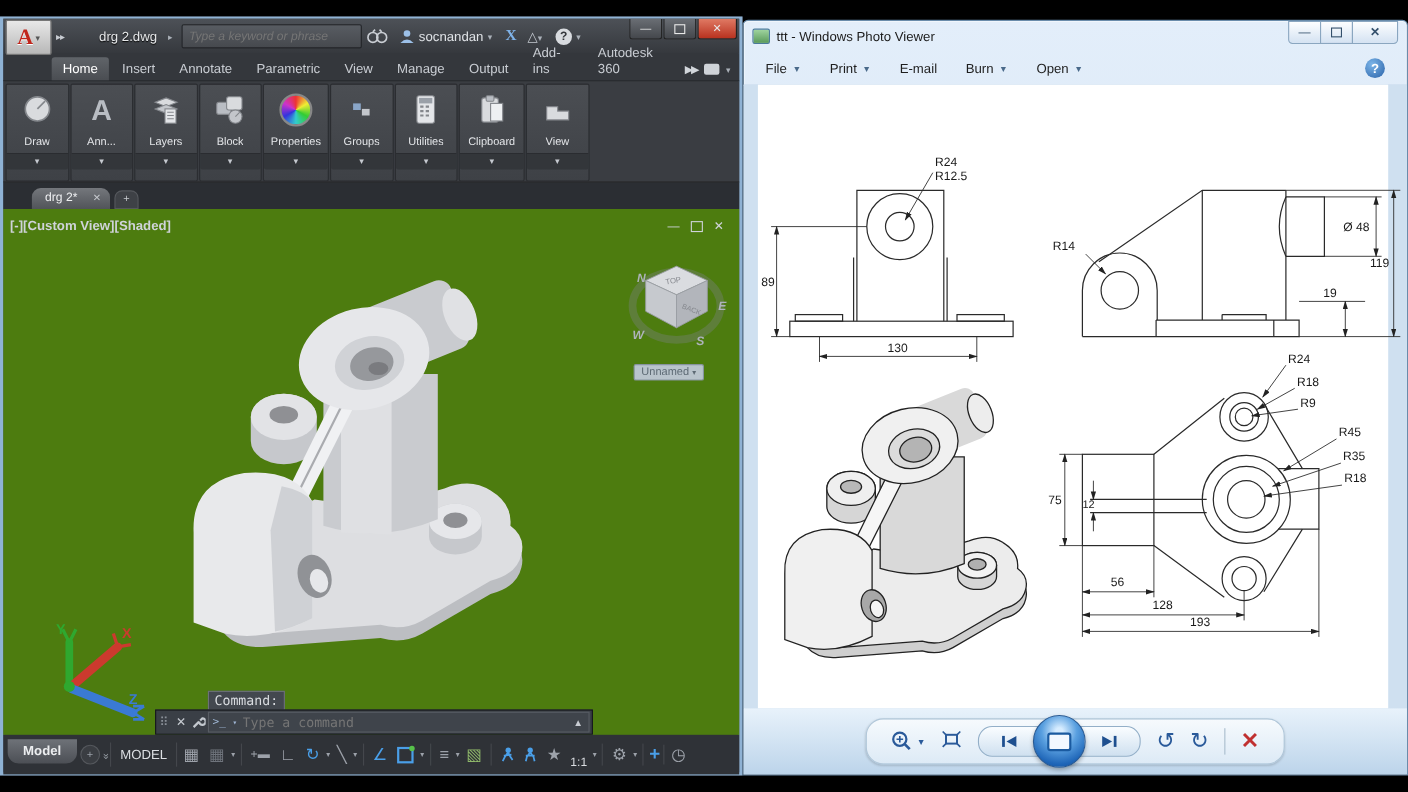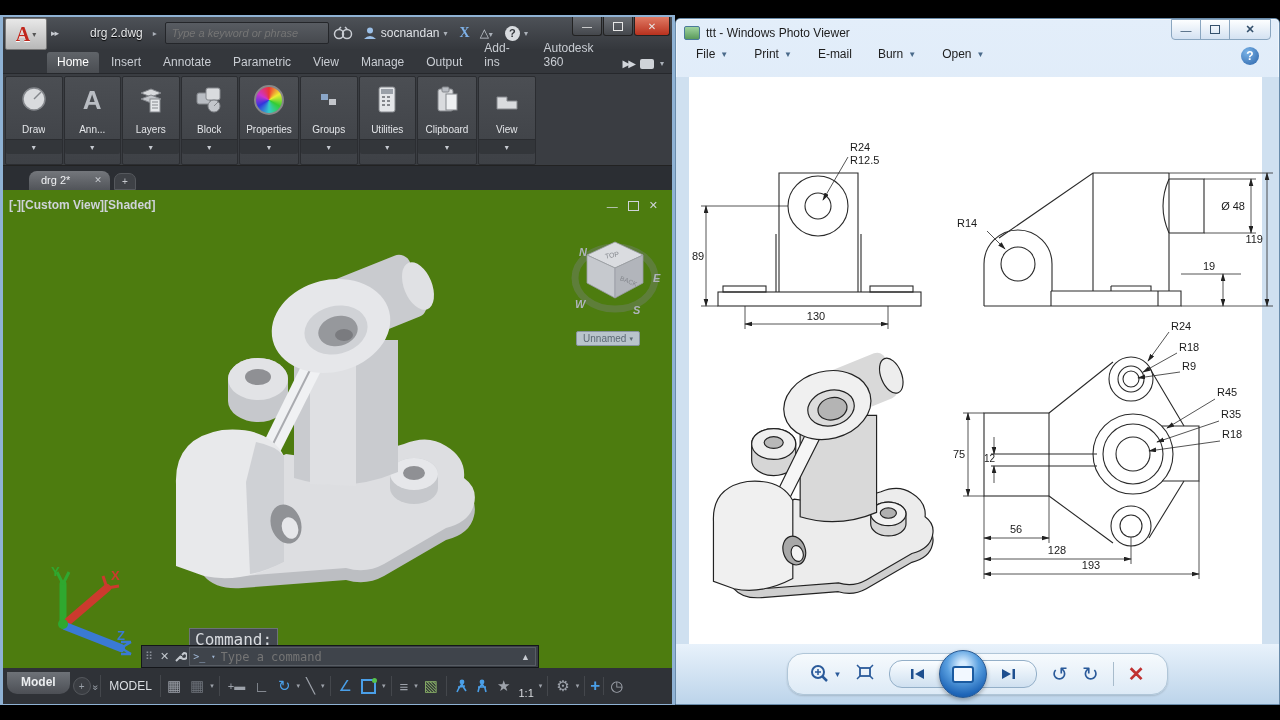--- a/index.html
+++ b/index.html
@@ -50,33 +50,33 @@
   .picon{height:46px;display:flex;align-items:center;justify-content:center;}
   .plabel{color:#e4e6e9;font-size:10px;height:16px;line-height:14px;white-space:nowrap;overflow:hidden;max-width:54px;}
   .pdrop{height:14px;width:100%;background:#33363a;border-top:1px solid #2a2c30;display:flex;align-items:center;justify-content:center;
          color:#c6cad0;font-size:7px;border-radius:0 0 2px 2px;}
   .colorwheel{width:26px;height:26px;border-radius:50%;
       background:conic-gradient(#e33,#ee3,#3c3,#3cc,#33d,#c3c,#e33);border:2px solid #888;}
   .bigA{color:#b9bdc3;font-size:26px;font-weight:bold;}
 
   .ac-filetabs{height:24px;background:#2b2e33;display:flex;align-items:flex-end;padding-left:26px;gap:4px;}
   .ftab{background:linear-gradient(#74777c,#515459);color:#f0f1f3;font-size:11px;padding:3px 8px 4px 12px;
-        border-radius:8px 8px 0 0;display:flex;align-items:center;gap:24px;}
+        border-radius:8px 8px 0 0;display:flex;align-items:center;gap:14px;}
   .ftab .fx{color:#c6c9ce;font-size:9px;}
   .ftab-plus{width:20px;height:15px;background:#3e4146;border:1px solid #55585d;border-radius:7px 7px 0 0;
         color:#c6c9ce;font-size:10px;display:flex;align-items:center;justify-content:center;margin-bottom:0px;}
 
   .ac-viewport{position:relative;height:478px;background:#4d7c0f;overflow:hidden;}
   .vp-label{position:absolute;left:6px;top:8px;color:#cfd3d9;font-size:12px;font-weight:bold;}
   .vp-winbtns{position:absolute;right:14px;top:9px;color:#cfd3d9;display:flex;gap:10px;align-items:center;font-size:11px;}
   .vp-winbtns .rest{width:9px;height:8px;border:1px solid #cfd3d9;display:inline-block;}
   .vp-viewname{position:absolute;right:32px;top:141px;width:62px;height:13px;background:#b9c4cc;border:1px solid #87949f;
         border-radius:2px;color:#5d6a74;font-size:10px;display:flex;align-items:center;justify-content:center;gap:3px;}
   .cmd-tip{position:absolute;left:186px;top:438px;background:#43484f;border:1px solid #6d7278;color:#d9dce0;
-        font-family:"DejaVu Sans Mono",monospace;font-size:16px;padding:1px 5px;}
+        font-family:"DejaVu Sans Mono",monospace;font-size:12px;padding:1px 5px;}
   .cmd-bar{position:absolute;left:138px;top:455px;width:396px;height:21px;display:flex;align-items:center;
         background:#3a3f46;border:1px solid #14161a;}
   .cmd-handle{color:#8a9098;font-size:11px;padding:0 3px;}
   .cmd-x{color:#c3c8ce;font-size:11px;padding:0 4px;}
   .cmd-input{flex:1;display:flex;align-items:center;background:#3f444b;border:1px solid #585d64;height:17px;margin:0 2px;}
   .cmd-prompt{color:#9fb6d4;font-family:"DejaVu Sans Mono",monospace;font-size:10px;padding:0 3px;}
   .cmd-input input{flex:1;background:transparent;border:none;outline:none;color:#a8aeb6;
         font-size:12px;font-family:"DejaVu Sans Mono",monospace;}
   .cmd-up{color:#c8ccd2;font-size:9px;padding:0 5px;}
 
@@ -104,21 +104,21 @@
       box-shadow:0 0 0 1px #f0f6fc inset;}
   .pv-title{height:28px;display:flex;align-items:center;padding:0 8px;gap:6px;}
   .pv-ticon{width:14px;height:12px;background:linear-gradient(#9fd49f,#5a9a5a);border:1px solid #4a7a9a;border-radius:2px;}
   .pv-tname{font-size:12px;color:#1c1c1c;flex:1;}
   .pv-winbtns{display:flex;align-self:flex-start;}
   .pv-winbtns .wb{width:28px;height:19px;background:linear-gradient(#fdfeff,#d4e2f2);border:1px solid #8aa6c0;
         color:#34506c;font-size:11px;display:flex;align-items:center;justify-content:center;margin-left:-1px;}
   .pv-winbtns .wb:first-child{border-radius:0 0 0 4px;}
   .pv-winbtns .wb.close{width:40px;border-radius:0 0 4px 0;font-weight:bold;}
   .pv-winbtns .rest{width:8px;height:7px;border:1px solid #34506c;display:inline-block;}
-  .pv-menu{height:30px;display:flex;align-items:flex-start;gap:26px;padding:0 20px;border-bottom:1px solid #b6cde2;
+  .pv-menu{height:30px;display:flex;align-items:center;gap:26px;padding:0 20px;border-bottom:1px solid #b6cde2;
         background:linear-gradient(#f3f8fd,#dcea f6);}
   .pv-mitem{font-size:12px;color:#1e1e1e;display:flex;align-items:center;gap:5px;}
   .pv-dd{font-size:8px;color:#4a6a8a;}
   .pv-help{margin-left:auto;width:18px;height:18px;border-radius:50%;background:radial-gradient(circle at 35% 30%,#7ab4e8,#2a62a8);
         color:#fff;font-weight:bold;font-size:12px;display:flex;align-items:center;justify-content:center;}
   .pv-content{position:absolute;left:0;right:0;top:58px;bottom:60px;background:#cfe0f0;}
   .pv-image{position:absolute;left:13px;right:17px;top:0;bottom:0;background:#fff;}
   .pv-controls{position:absolute;left:0;right:0;bottom:0;height:60px;
         background:linear-gradient(#e8f2fb,#bcd4ea);display:flex;align-items:center;justify-content:center;}
   .ctrl-pill{display:flex;align-items:center;gap:14px;background:linear-gradient(#f6fafd,#ddeaf6);

